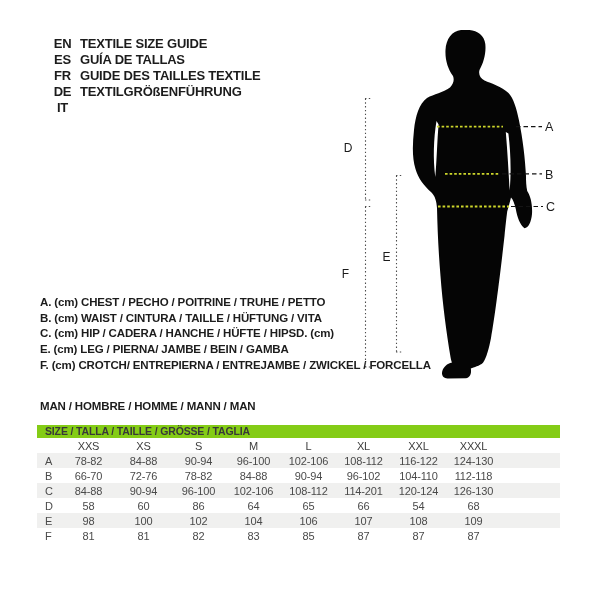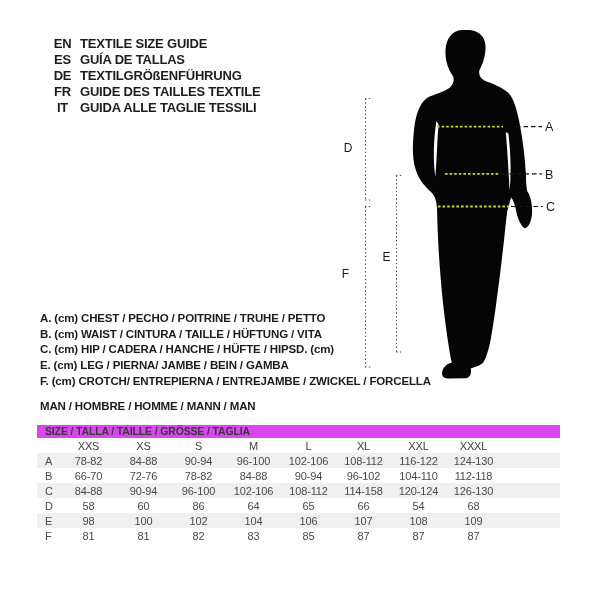--- a/index.html
+++ b/index.html
@@ -5,29 +5,29 @@
   html,body{margin:0;padding:0;background:#fff;}
   .stage{
     position:relative;width:600px;height:600px;background:#ffffff;overflow:hidden;
     font-family:"Liberation Sans", sans-serif;color:#1c1c1c;
   }
   
   .langs{position:absolute;left:45px;top:36px;font-size:13px;font-weight:700;letter-spacing:-0.2px;line-height:16px;}
   .lang-row{display:flex;}
   .lang-code{width:35px;flex:0 0 35px;text-align:center;}
   
-  .measures{position:absolute;left:40px;top:295px;font-size:11.5px;font-weight:700;letter-spacing:-0.15px;line-height:15.7px;margin-top:16px;}
+  .measures{position:absolute;left:40px;top:295px;font-size:11.5px;font-weight:700;letter-spacing:-0.15px;line-height:15.7px;}
   .gender{position:absolute;left:40px;top:400px;font-size:11.5px;font-weight:700;letter-spacing:-0.15px;}
   
   .figure{position:absolute;left:330px;top:15px;width:245px;height:390px;}
   .fig-label{font-family:"Liberation Sans", sans-serif;font-size:12px;fill:#1b1b1b;}
   .fig-label-abc{font-family:"Liberation Sans", sans-serif;font-size:12.5px;fill:#1b1b1b;}
   
   .size-table{position:absolute;left:37px;top:425px;width:523px;font-size:11px;color:#4a4a4a;letter-spacing:-0.15px;}
-  .t-header{height:13px;line-height:13px;background:#d946ef;color:#383838;font-size:10.5px;font-weight:700;padding-left:8px;box-sizing:border-box;}
+  .t-header{height:13px;line-height:13px;background:#84cc16;color:#383838;font-size:10.5px;font-weight:700;padding-left:8px;box-sizing:border-box;}
   .t-row{display:grid;grid-template-columns:24px repeat(8,55px) 1fr;height:15px;align-items:center;}
   .t-row.stripe{background:#f0f0ef;}
   .t-label{padding-left:8px;text-align:left;}
   .t-cell{text-align:center;}
   .t-cols .t-cell{color:#3d3d3d;}
 </style>
 </head>
 <body>
 
 <div class="stage">
@@ -35,30 +35,29 @@
   <div class="langs">
     <div class="lang-row">
       <span class="lang-code">EN</span>
       <span class="lang-title">TEXTILE SIZE GUIDE</span>
     </div>
     <div class="lang-row">
       <span class="lang-code">ES</span>
       <span class="lang-title">GUÍA DE TALLAS</span>
     </div>
     <div class="lang-row">
+      <span class="lang-code">FR</span>
+      <span class="lang-title">GUIDE DES TAILLES TEXTILE</span>
+    </div>
+    <div class="lang-row">
       <span class="lang-code">DE</span>
       <span class="lang-title">TEXTILGRÖßENFÜHRUNG</span>
     </div>
     <div class="lang-row">
-      <span class="lang-code">FR</span>
-      <span class="lang-title">GUIDE DES TAILLES TEXTILE</span>
-    </div>
-    <div class="lang-row">
       <span class="lang-code">IT</span>
-      <span class="lang-title">GUIDA ALLE TAGLIE TESSILI</span>
     </div>
   </div>
 
   <div class="measures">
     <div>A. (cm) CHEST / PECHO / POITRINE / TRUHE / PETTO</div>
     <div>B. (cm) WAIST / CINTURA / TAILLE / HÜFTUNG / VITA</div>
     <div>C. (cm) HIP / CADERA / HANCHE / HÜFTE / HIPSD. (cm)</div>
     <div>E. (cm) LEG / PIERNA/ JAMBE / BEIN / GAMBA</div>
     <div>F. (cm) CROTCH/ ENTREPIERNA / ENTREJAMBE / ZWICKEL / FORCELLA</div>
   </div>
@@ -176,21 +175,21 @@
       <span></span>
     </div>
 
     <div class="t-row stripe">
       <span class="t-label">C</span>
       <span class="t-cell">84-88</span>
       <span class="t-cell">90-94</span>
       <span class="t-cell">96-100</span>
       <span class="t-cell">102-106</span>
       <span class="t-cell">108-112</span>
-      <span class="t-cell">114-158</span>
+      <span class="t-cell">114-201</span>
       <span class="t-cell">120-124</span>
       <span class="t-cell">126-130</span>
       <span></span>
     </div>
 
     <div class="t-row">
       <span class="t-label">D</span>
       <span class="t-cell">58</span>
       <span class="t-cell">60</span>
       <span class="t-cell">86</span>

